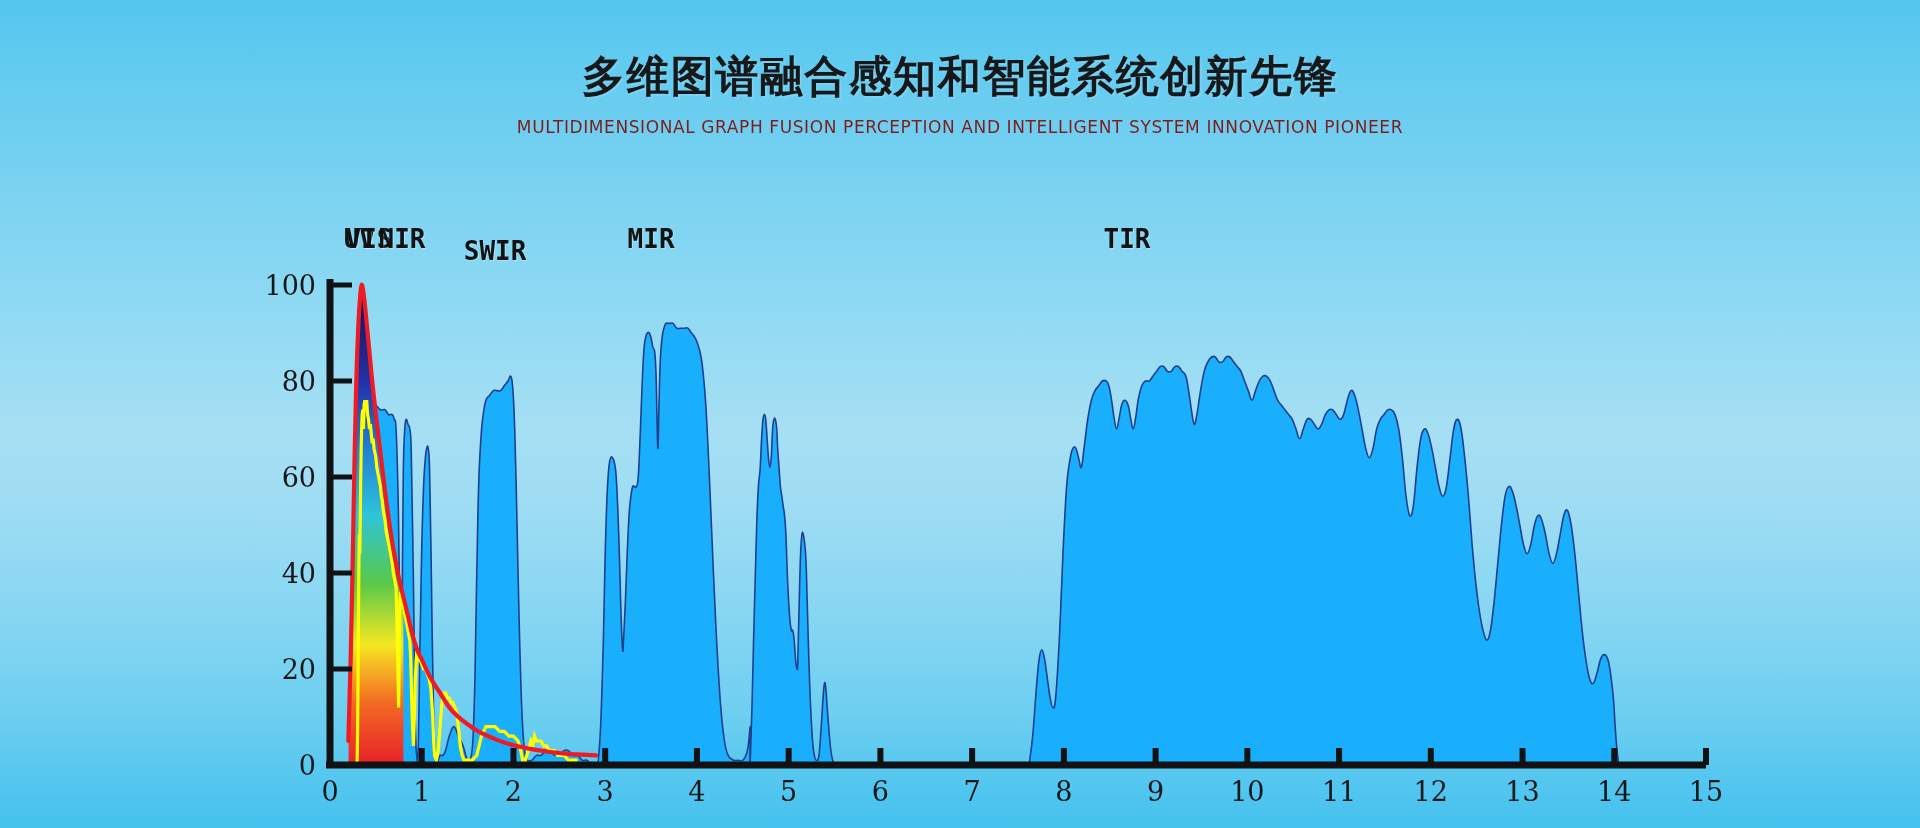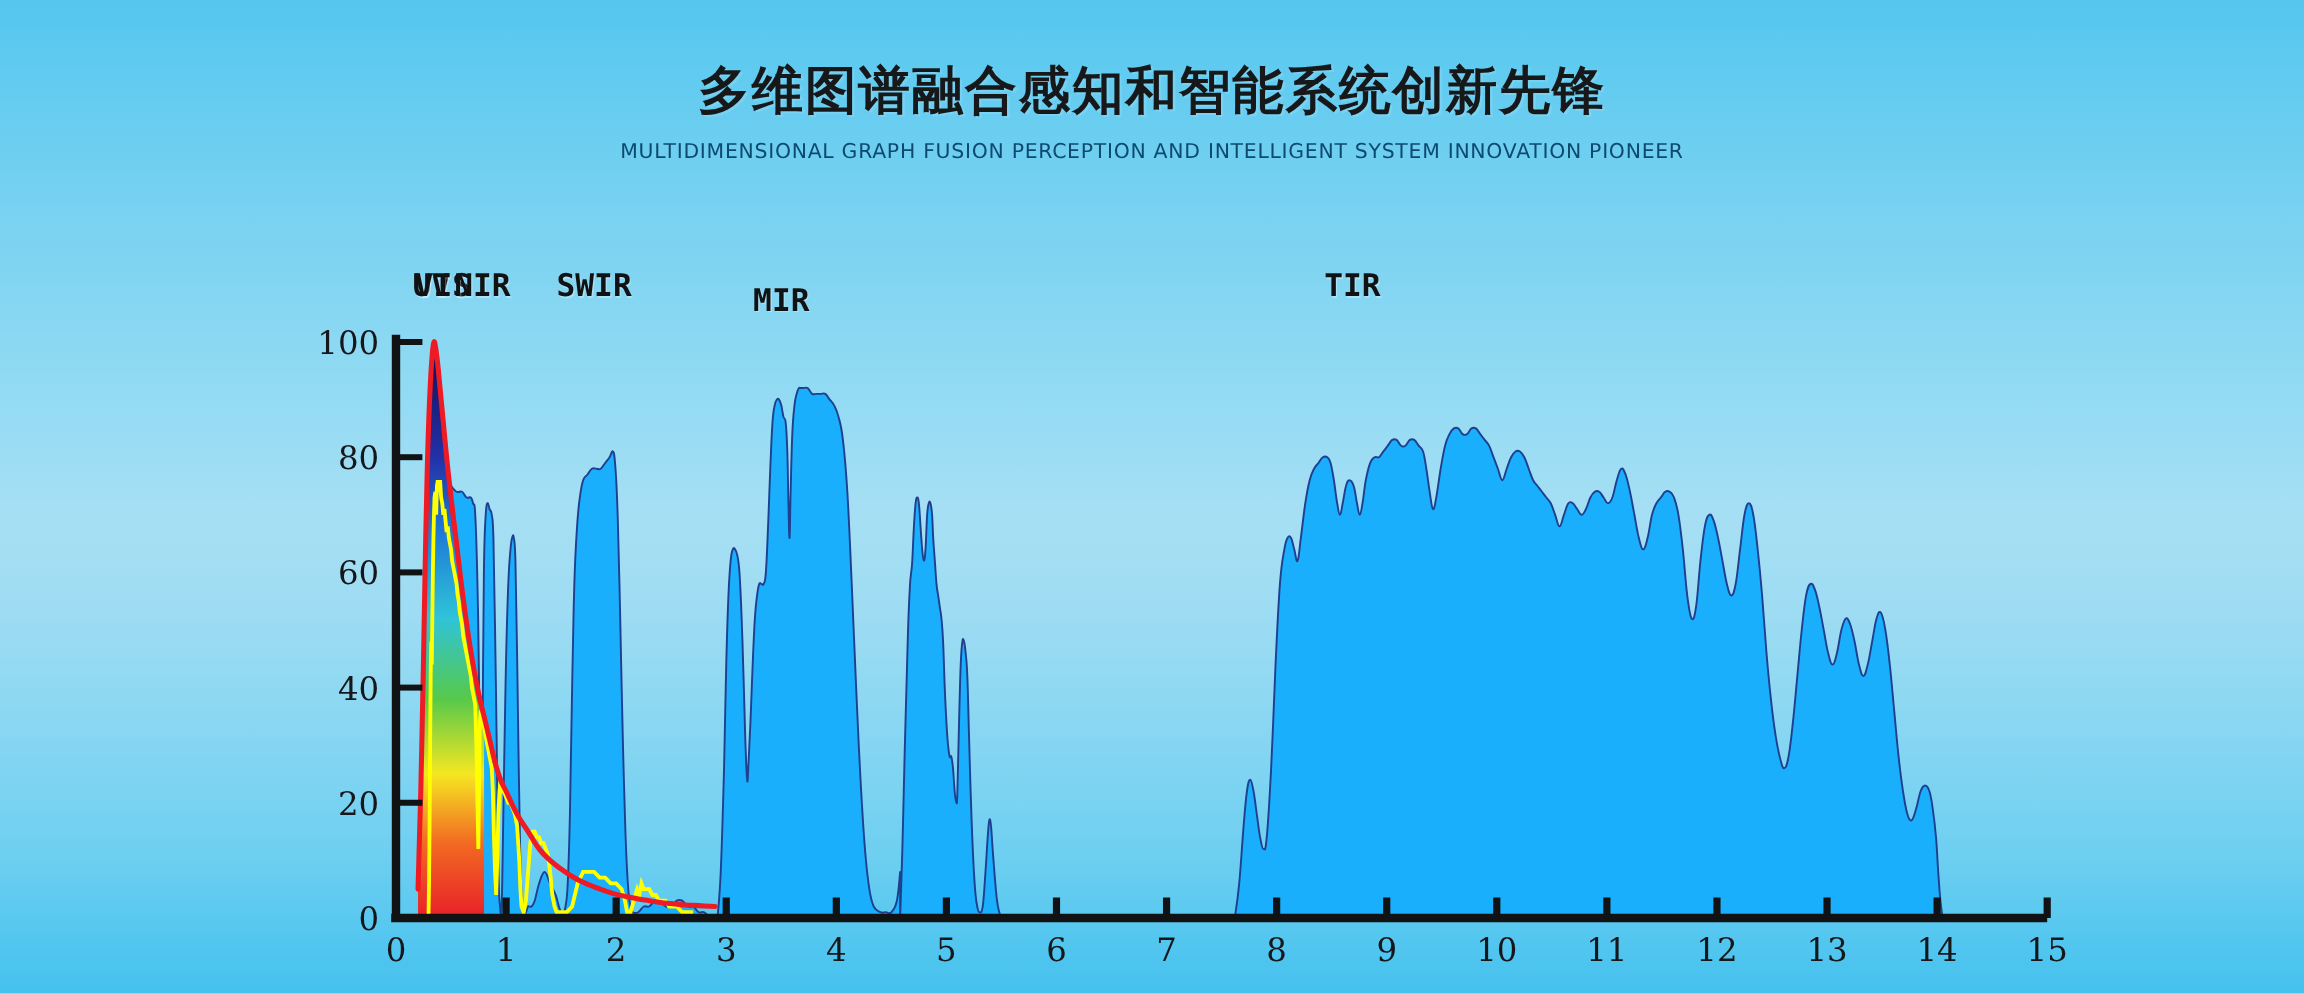--- a/index.html
+++ b/index.html
@@ -45,21 +45,21 @@
     color: #16181a;
     letter-spacing: 1.5px;
     line-height: 1.15;
     text-shadow: 2px 2px 0 rgba(255,255,255,0.12);
   }
   #sub-title {
     margin-top: 16px;
     font-family: "DejaVu Sans", "Liberation Sans", sans-serif;
     font-size: 17px;
     font-weight: 400;
-    color: #0c4a6e;
+    color: #7f1d1d;
     letter-spacing: 0.6px;
   }
 
   
   .band-label {
     position: absolute;
     font-family: "DejaVu Sans Mono", "Liberation Mono", monospace;
     font-size: 26px;
     font-weight: 700;
     color: #101214;
@@ -90,22 +90,22 @@
 
   <div id="title-block">
     <div id="main-title">多维图谱融合感知和智能系统创新先锋</div>
     <div id="sub-title">MULTIDIMENSIONAL GRAPH FUSION PERCEPTION AND INTELLIGENT SYSTEM INNOVATION PIONEER</div>
   </div>
 
   <div id="band-labels">
       <div class="band-label" style="left: 359.355px; top: 224px; transform: translateX(-50%);">UV</div>
       <div class="band-label" style="left: 369px; top: 224px; transform: translateX(-50%);">VIS</div>
       <div class="band-label" style="left: 402px; top: 224px; transform: translateX(-50%);">NIR</div>
-      <div class="band-label" style="left: 495.12px; top: 224px; transform: translateX(-50%); text-align: right;">SWIR</div>
-      <div class="band-label" style="left: 651.067px; top: 236px; transform: translateX(-50%);">MIR</div>
+      <div class="band-label" style="left: 495.12px; top: 236px; transform: translateX(-50%); text-align: right;">SWIR</div>
+      <div class="band-label" style="left: 651.067px; top: 224px; transform: translateX(-50%);">MIR</div>
       <div class="band-label" style="left: 1127px; top: 224px; transform: translateX(-50%);">TIR</div>
     </div>
 
   <svg id="plot" viewBox="0 0 1920 828" preserveAspectRatio="none">
     <defs>
       <linearGradient id="rainbowGrad" x1="0" y1="1" x2="0" y2="0">
         <stop offset="0%" stop-color="#e8202a"></stop>
         <stop offset="13%" stop-color="#f26a22"></stop>
         <stop offset="25%" stop-color="#f5e721"></stop>
         <stop offset="38%" stop-color="#57c94a"></stop>

